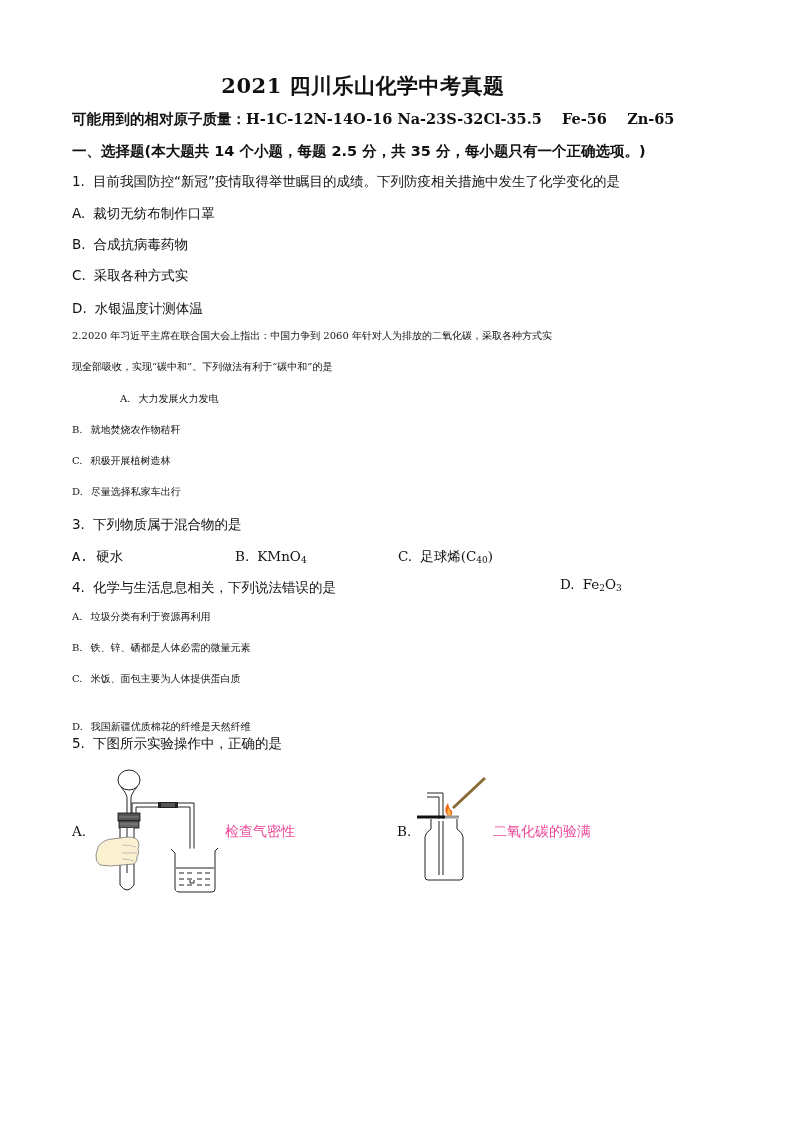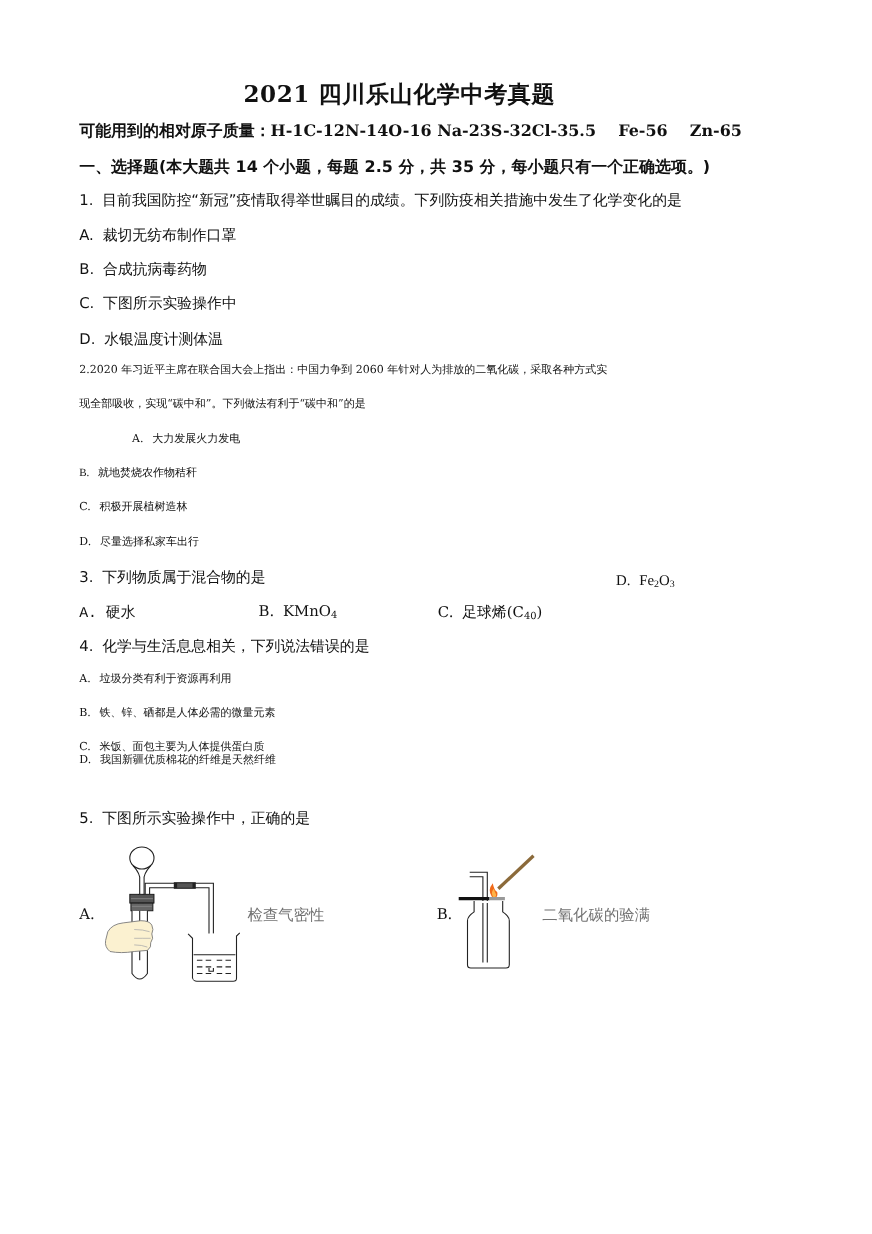--- a/index.html
+++ b/index.html
@@ -6,65 +6,65 @@
   body { width: 793px; height: 1122px; position: relative; overflow: hidden;
          font-family: "DejaVu Serif", "Liberation Serif", serif; color: #111; }
   .abs { position: absolute; white-space: nowrap; }
   .title { left: 0; width: 726px; top: 72px; text-align: center; font-size: 21px; font-weight: bold; letter-spacing: 0.5px; }
   .bold-line { left: 72px; font-size: 14.5px; font-weight: bold; text-align: center; }
   .line { left: 72px; font-size: 13.5px; font-family: "DejaVu Sans", "Liberation Sans", sans-serif; }
   .serifline { left: 72px; font-size: 10px; font-family: "DejaVu Serif", "Liberation Serif", serif; }
   .opt { font-size: 13.5px; font-family: "DejaVu Serif", "Liberation Serif", serif; }
   .lbl { display: inline-block; margin-right: 8px; }
   sub { font-size: 9px; vertical-align: -2px; }
-  .caption { font-size: 14px; font-family: "DejaVu Sans", "Liberation Sans", sans-serif; color: #737373; }
+  .caption { font-size: 14px; font-family: "DejaVu Sans", "Liberation Sans", sans-serif; color: #ec4899; }
 </style>
 </head>
 <body>
 
 <div class="abs title">2021 四川乐山化学中考真题</div>
 
 <div class="abs bold-line" style="top:110px;">
   <span style="font-family:'DejaVu Sans','Liberation Sans',sans-serif;">可能用到的相对原子质量：</span><span style="white-space:pre;">H-1C-12N-14O-16 Na-23S-32Cl-35.5    Fe-56    Zn-65</span>
 </div>
 
 <div class="abs bold-line" style="top:142px;font-family:'DejaVu Sans','Liberation Sans',sans-serif;">一、选择题(本大题共 14 个小题，每题 2.5 分，共 35 分，每小题只有一个正确选项。)</div>
 
 <div class="abs line" style="top:173px;">
   <span class="lbl">1.</span><span>目前我国防控“新冠”疫情取得举世瞩目的成绩。下列防疫相关措施中发生了化学变化的是</span>
 </div>
 <div class="abs line" style="top:205px;"><span class="lbl">A.</span><span>裁切无纺布制作口罩</span></div>
 <div class="abs line" style="top:236px;"><span class="lbl">B.</span><span>合成抗病毒药物</span></div>
-<div class="abs line" style="top:267px;"><span class="lbl">C.</span><span>下图所示实验操作中</span></div>
+<div class="abs line" style="top:267px;"><span class="lbl">C.</span><span>采取各种方式实</span></div>
 <div class="abs line" style="top:300px;"><span class="lbl">D.</span><span>水银温度计测体温</span></div>
 
 <div class="abs serifline" style="top:329px;">
   <span>2.</span><span>2020 年习近平主席在联合国大会上指出：中国力争到 2060 年针对人为排放的二氧化碳，采取各种方式实</span>
 </div>
 <div class="abs serifline" style="top:360px;">现全部吸收，实现“碳中和”。下列做法有利于“碳中和”的是</div>
 <div class="abs serifline" style="top:392px;margin-left:48px;"><span class="lbl">A.</span><span>大力发展火力发电</span></div>
-<div class="abs serifline" style="top:423px;font-family:Liberation Serif, serif;"><span class="lbl">B.</span><span>就地焚烧农作物秸秆</span></div>
+<div class="abs serifline" style="top:423px;"><span class="lbl">B.</span><span>就地焚烧农作物秸秆</span></div>
 <div class="abs serifline" style="top:454px;"><span class="lbl">C.</span><span>积极开展植树造林</span></div>
 <div class="abs serifline" style="top:485px;"><span class="lbl">D.</span><span>尽量选择私家车出行</span></div>
 
 <div class="abs line" style="top:516px;">
   <span class="lbl">3.</span><span>下列物质属于混合物的是</span>
 </div>
 <div class="abs opt" style="top:548px;left:72px;font-family:Liberation Mono, monospace;"><span class="lbl">A.</span><span>硬水</span></div>
 <div class="abs opt" style="top:548px;left:235px;"><span class="lbl">B.</span><span>KMnO</span><sub>4</sub></div>
 <div class="abs opt" style="top:548px;left:398px;"><span class="lbl">C.</span><span>足球烯(C</span><sub>40</sub><span>)</span></div>
-<div class="abs opt" style="top:520px;left:560px;font-family:Liberation Serif, serif;"><span class="lbl">D.</span><span>Fe</span><sub>2</sub><span>O</span><sub>3</sub></div>
+<div class="abs opt" style="top:576px;left:560px;"><span class="lbl">D.</span><span>Fe</span><sub>2</sub><span>O</span><sub>3</sub></div>
 
 <div class="abs line" style="top:579px;">
   <span class="lbl">4.</span><span>化学与生活息息相关，下列说法错误的是</span>
 </div>
 <div class="abs serifline" style="top:610px;text-align:right;"><span class="lbl">A.</span><span>垃圾分类有利于资源再利用</span></div>
 <div class="abs serifline" style="top:641px;"><span class="lbl">B.</span><span>铁、锌、硒都是人体必需的微量元素</span></div>
 <div class="abs serifline" style="top:672px;"><span class="lbl">C.</span><span>米饭、面包主要为人体提供蛋白质</span></div>
-<div class="abs serifline" style="top:684px;"><span class="lbl">D.</span><span>我国新疆优质棉花的纤维是天然纤维</span></div>
+<div class="abs serifline" style="top:720px;"><span class="lbl">D.</span><span>我国新疆优质棉花的纤维是天然纤维</span></div>
 
 <div class="abs line" style="top:735px;">
   <span class="lbl">5.</span><span>下图所示实验操作中，正确的是</span>
 </div>
 
 <div class="abs opt" style="top:823px;left:72px;">A.</div>
 
 <svg class="abs" style="left:92px;top:765px;" width="140" height="130" viewBox="0 0 140 130">
 
   <ellipse cx="37" cy="15" rx="11" ry="10" fill="#fff" stroke="#222" stroke-width="1"></ellipse>

